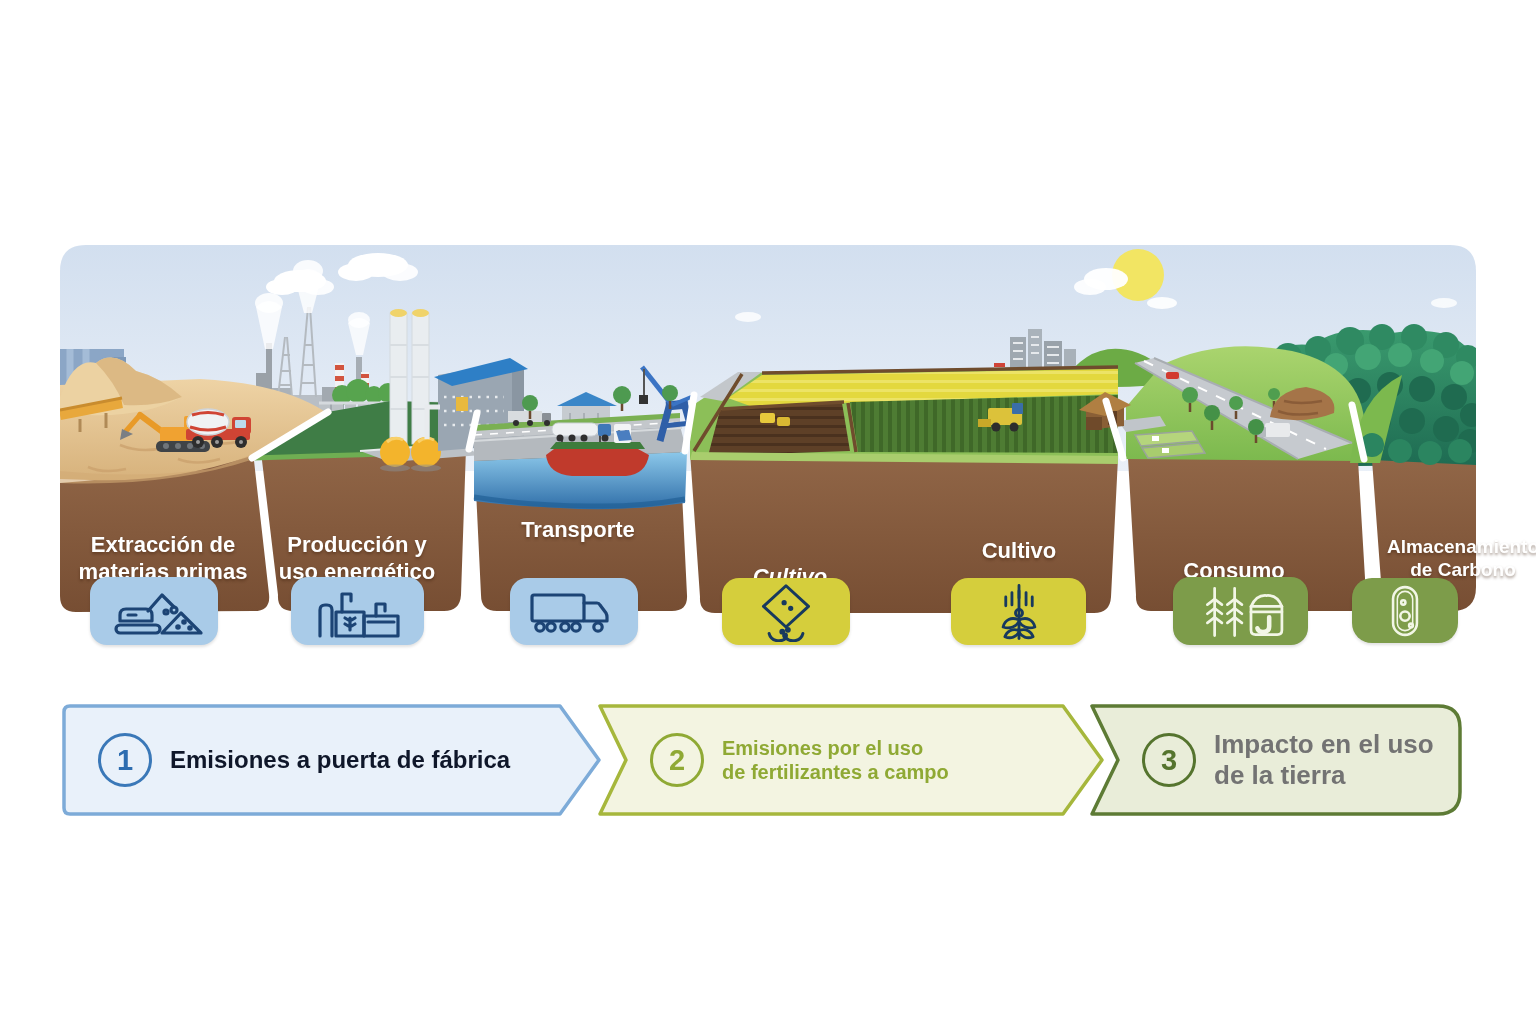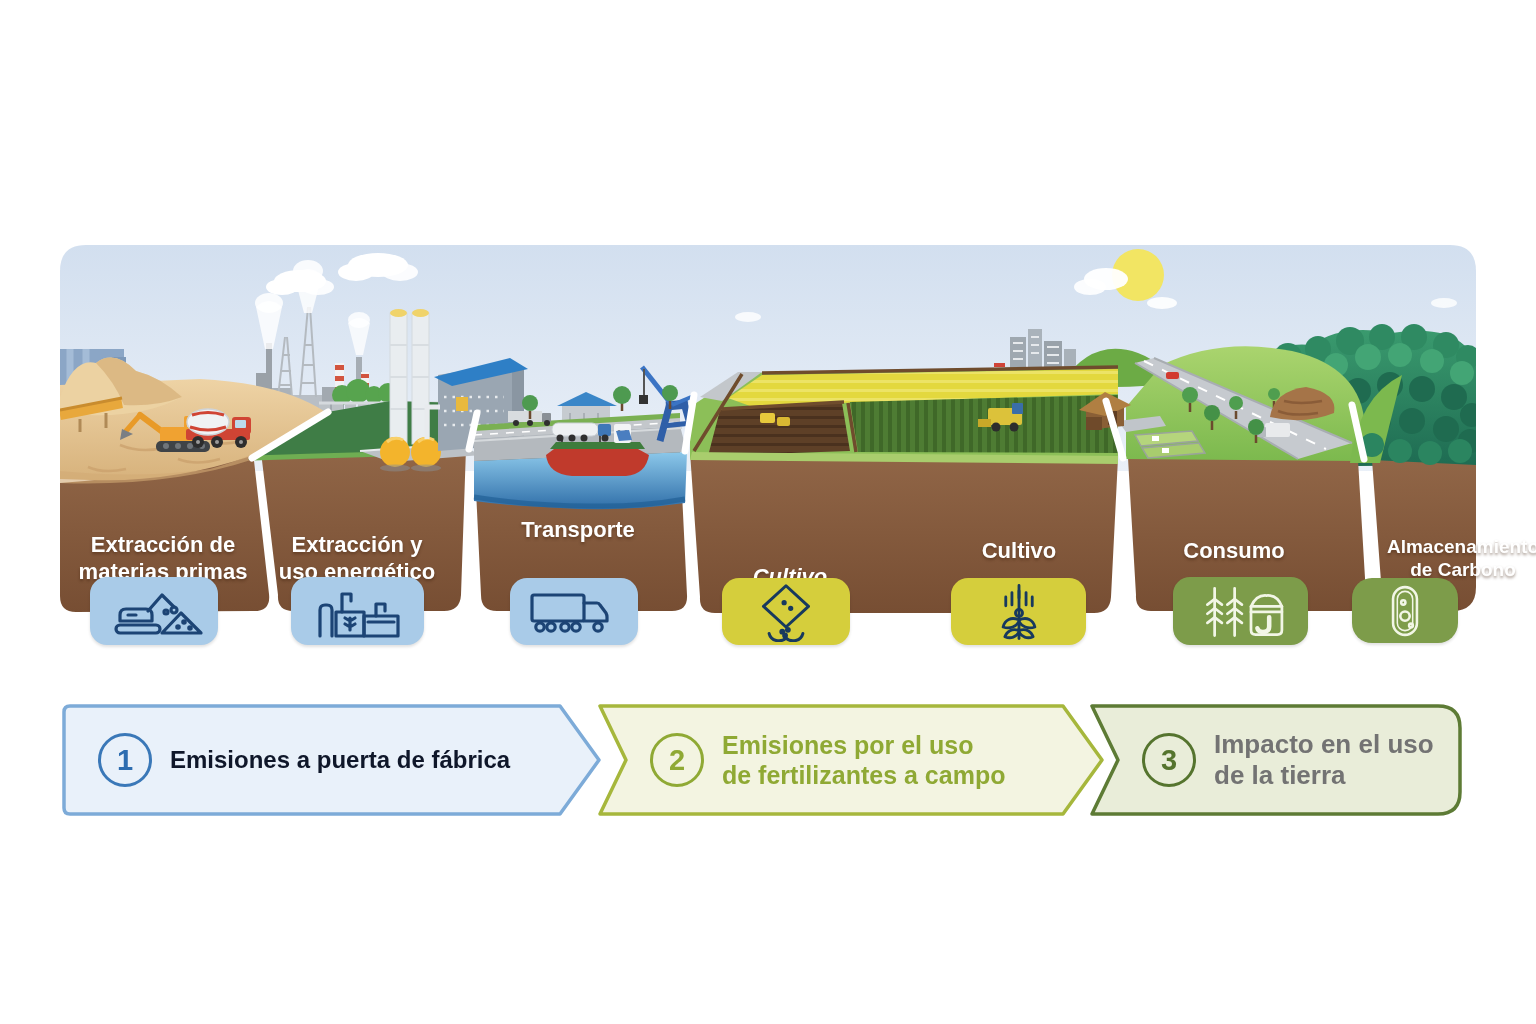--- a/index.html
+++ b/index.html
@@ -18,21 +18,21 @@
   .icon-card.green{background:#7d9c4a;}
   .banner{position:absolute;top:702px;height:116px;}
   .banner svg.shape{position:absolute;left:0;top:0;}
   .banner .content{position:absolute;left:0;top:0;height:116px;display:flex;align-items:center;}
   .num-circle{width:48px;height:48px;border-radius:50%;border:3px solid;display:flex;
     align-items:center;justify-content:center;font-size:29px;font-weight:bold;flex:0 0 auto;}
   .banner-label{margin-left:18px;font-weight:bold;white-space:pre-line;line-height:1.2;}
   .b1 .num-circle{border-color:#3a78b8;color:#2e6db0;}
   .b1 .banner-label{color:#0f172a;font-size:24px;}
   .b2 .num-circle{border-color:#8fa934;color:#8fa934;}
-  .b2 .banner-label{color:#8fa934;font-size:25px;}
+  .b2 .banner-label{color:#8fa934;font-size:20px;}
   .b3 .num-circle{border-color:#55742e;color:#55742e;}
   .b3 .banner-label{color:#737373;font-size:26px;}
 </style>
 </head>
 <body>
 
 <div class="canvas">
 
   <div class="scene-wrap">
   <svg width="1416" height="405" viewBox="0 0 1416 405">
@@ -407,26 +407,26 @@
       <path d="M409,204 L417,168"></path>
       <path d="M625,206 L634,150"></path>
       <path d="M1063,213 L1046,156"></path>
       <path d="M1304,214 L1292,160"></path>
     </g>
   </svg>
   </div>
 
   <div class="stage-label" style="left:163px;top:508px;">Extracción de
 materias primas</div>
-  <div class="stage-label" style="left:357px;top:508px;">Extracción y
+  <div class="stage-label" style="left:357px;top:508px;">Producción y
 uso energético</div>
   <div class="stage-label" style="left:578px;top:493px;">Transporte</div>
   <div class="stage-label" style="left:790px;top:540px;font-style:italic;">Cultivo</div>
   <div class="stage-label" style="left:1019px;top:514px;">Cultivo</div>
-  <div class="stage-label" style="left:1234px;top:514px;">Consumo</div>
+  <div class="stage-label" style="left:1234px;top:534px;">Consumo</div>
   <div class="stage-label small" style="left:1463px;top:511px;">Almacenamiento
 de Carbono</div>
 
   <div class="icon-card blue" style="left:90px;top:577px;width:128px;height:68px;">
     <svg width="100" height="56" viewBox="0 0 100 56" fill="none" stroke="#1c4475" stroke-width="3.2" stroke-linecap="round" stroke-linejoin="round">
       <rect x="12" y="42" width="44" height="8" rx="4"></rect>
       <path d="M16,38 v-6 q0,-6 6,-6 h20 q6,0 6,6 v6 Z"></path>
       <path d="M24,32 h8"></path>
       <path d="M44,28 L58,12 L70,24"></path>
       <circle cx="70" cy="27" r="3"></circle>

